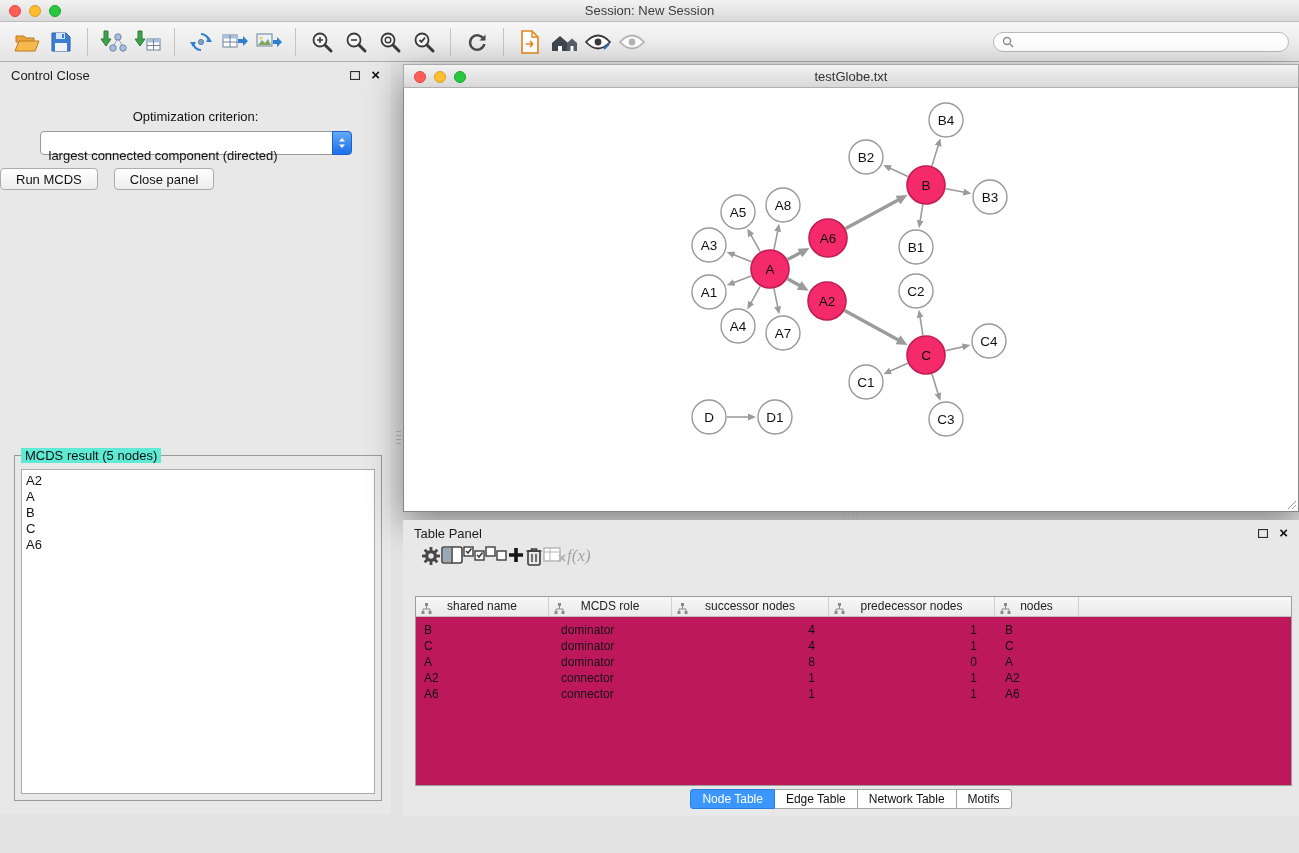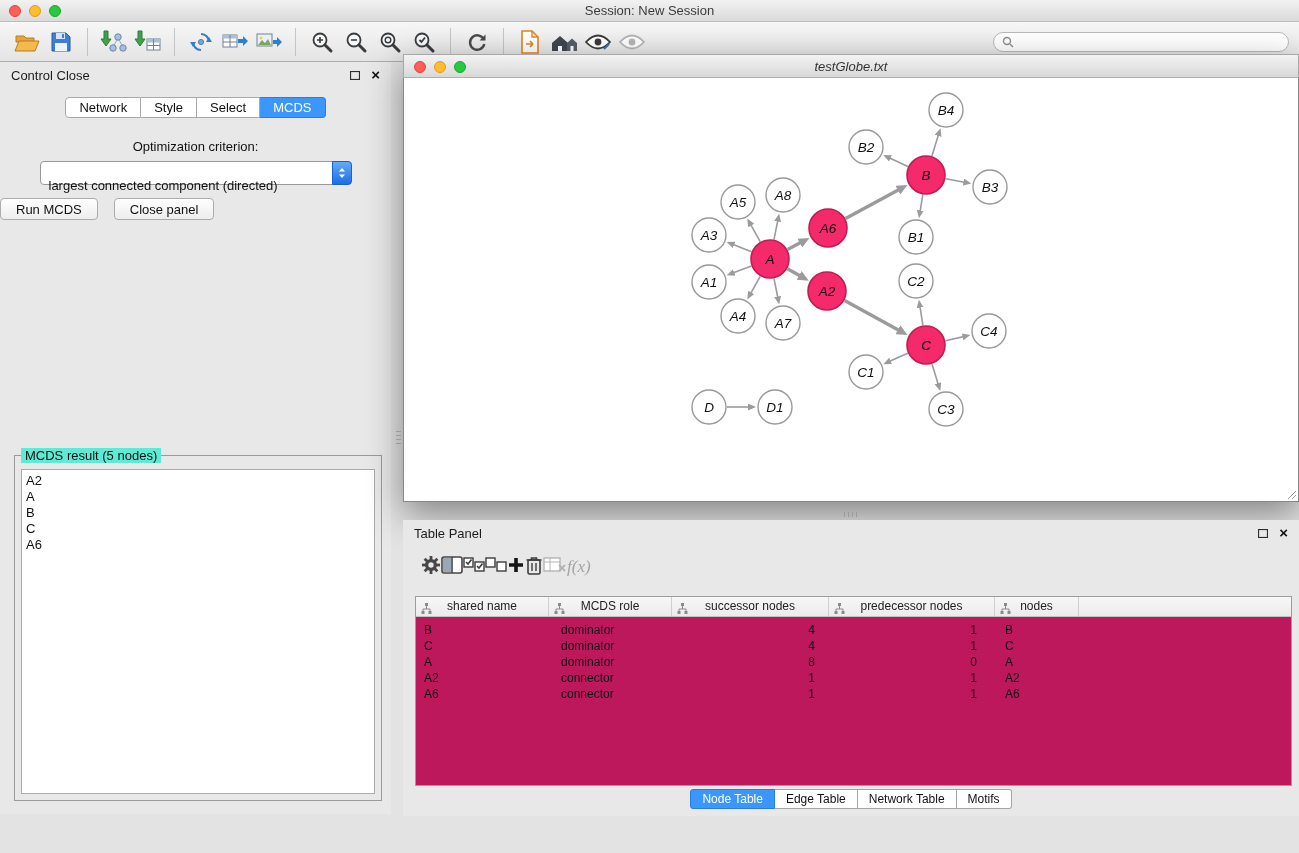--- a/index.html
+++ b/index.html
@@ -48,39 +48,39 @@
     display:flex; align-items:center; justify-content:center; }
   .btn-row { display:flex; justify-content:flex-start; gap:16px; margin-top:13px; }
   .btn { height:22px; padding:0 15px; font-size:13px; font-family:inherit; color:#111;
     background:linear-gradient(#ffffff,#ededed); border:1px solid #acacac; border-radius:4px; }
   .result-group { position:absolute; left:14px; top:393px; width:368px; height:346px; border:1px solid #9a9a9a; }
   .group-label { position:absolute; top:-8px; left:6px; background:#5eead4; padding:0 4px; font-size:13px; color:#111; }
   .result-list { position:absolute; left:6px; right:6px; top:13px; bottom:6px; background:#fff; border:1px solid #ababab; padding:3px 0 0 4px; overflow:hidden; }
   .result-item { font-size:13px; line-height:16px; color:#111; }
 
   
-  .network-window { position:absolute; left:403px; top:54px; width:896px; height:448px;
-    box-shadow:0 12px 34px rgba(0,0,0,.42); background:#fff;font-style:italic; }
+  .network-window { position:absolute; left:403px; top:64px; width:896px; height:448px;
+    box-shadow:0 12px 34px rgba(0,0,0,.42); background:#fff; }
   .net-titlebar { position:absolute; left:0; top:0; width:100%; height:24px;
     background:linear-gradient(#f3f3f3,#d8d8d8); border:1px solid #a8a8a8; border-bottom:1px solid #b0b0b0; }
   .net-titlebar .lights { top:6px; left:10px; }
   .net-title { text-align:center; line-height:23px; font-size:13px; color:#333; }
   .net-canvas { position:absolute; left:0; top:24px; width:896px; height:424px; background:#fff;
     border:1px solid #878787; border-top:none; }
   #graph-svg { position:absolute; left:0; top:0; }
   .resize-corner { position:absolute; right:1px; bottom:1px; }
 
   
   .grip { position:absolute; }
   .grip-h { width:14px; height:5px; background:repeating-linear-gradient(90deg,#9a9a9a 0 1px,transparent 1px 4px); }
   .grip-v { width:5px; height:14px; background:repeating-linear-gradient(0deg,#9a9a9a 0 1px,transparent 1px 4px); }
 
   
   .table-panel { position:absolute; left:403px; top:520px; width:896px; height:296px; background:#e8e8e8; }
-  .tp-toolbar { height:42px; display:flex; align-items:center; padding:0 18px; }
+  .tp-toolbar { height:42px; display:flex; padding:0 18px; }
   .fx-label { font-family:"Liberation Serif",serif; font-style:italic; font-size:17px; color:#a3a3a3; }
   .table-box { position:absolute; left:12px; top:76px; width:877px; height:190px; background:#be185d; border:1px solid #9c9c9c; overflow:hidden; }
   .t-header { display:flex; height:20px; background:linear-gradient(#f7f7f7,#ebebeb); border-bottom:1px solid #c2c2c2; }
   .th { position:relative; font-size:12px; color:#222; line-height:19px; text-align:center;
     border-right:1px solid #cfcfcf; white-space:nowrap; flex:none; }
   .th-fill { flex:1; border-right:none; }
   .col-icon { position:absolute; left:5px; top:4px; }
   .t-body { padding-top:5px; }
   .tr { display:flex; height:16px; }
   .td { font-size:12px; line-height:16px; color:#111; white-space:nowrap; flex:none; }
@@ -257,26 +257,20 @@
   <div class="control-panel">
     <div class="panel-header">
       <span>Control Close</span>
       <span class="panel-controls">
         <span><svg width="10" height="9">
               <rect x="0.5" y="0.5" width="9" height="8" fill="none" stroke="#2e2e2e" stroke-width="1.2"></rect>
             </svg></span>
         <span class="close-x">×</span>
       </span>
     </div>
-    <div class="cp-tabs" id="cp-tabs">
-        <div class="cp-tab">Network</div>
-        <div class="cp-tab">Style</div>
-        <div class="cp-tab">Select</div>
-        <div class="cp-tab active">MCDS</div>
-      </div>
     <div class="opt-label">Optimization criterion:</div>
     <div class="dropdown">
       <span class="dd-text">largest connected component (directed)</span>
       <span class="stepper">
         <svg width="8" height="12" viewBox="0 0 8 12">
             <path d="M4 1l3 3.5H1z" fill="#fff"></path>
             <path d="M4 11L1 7.5h6z" fill="#fff"></path>
           </svg>
       </span>
     </div>

